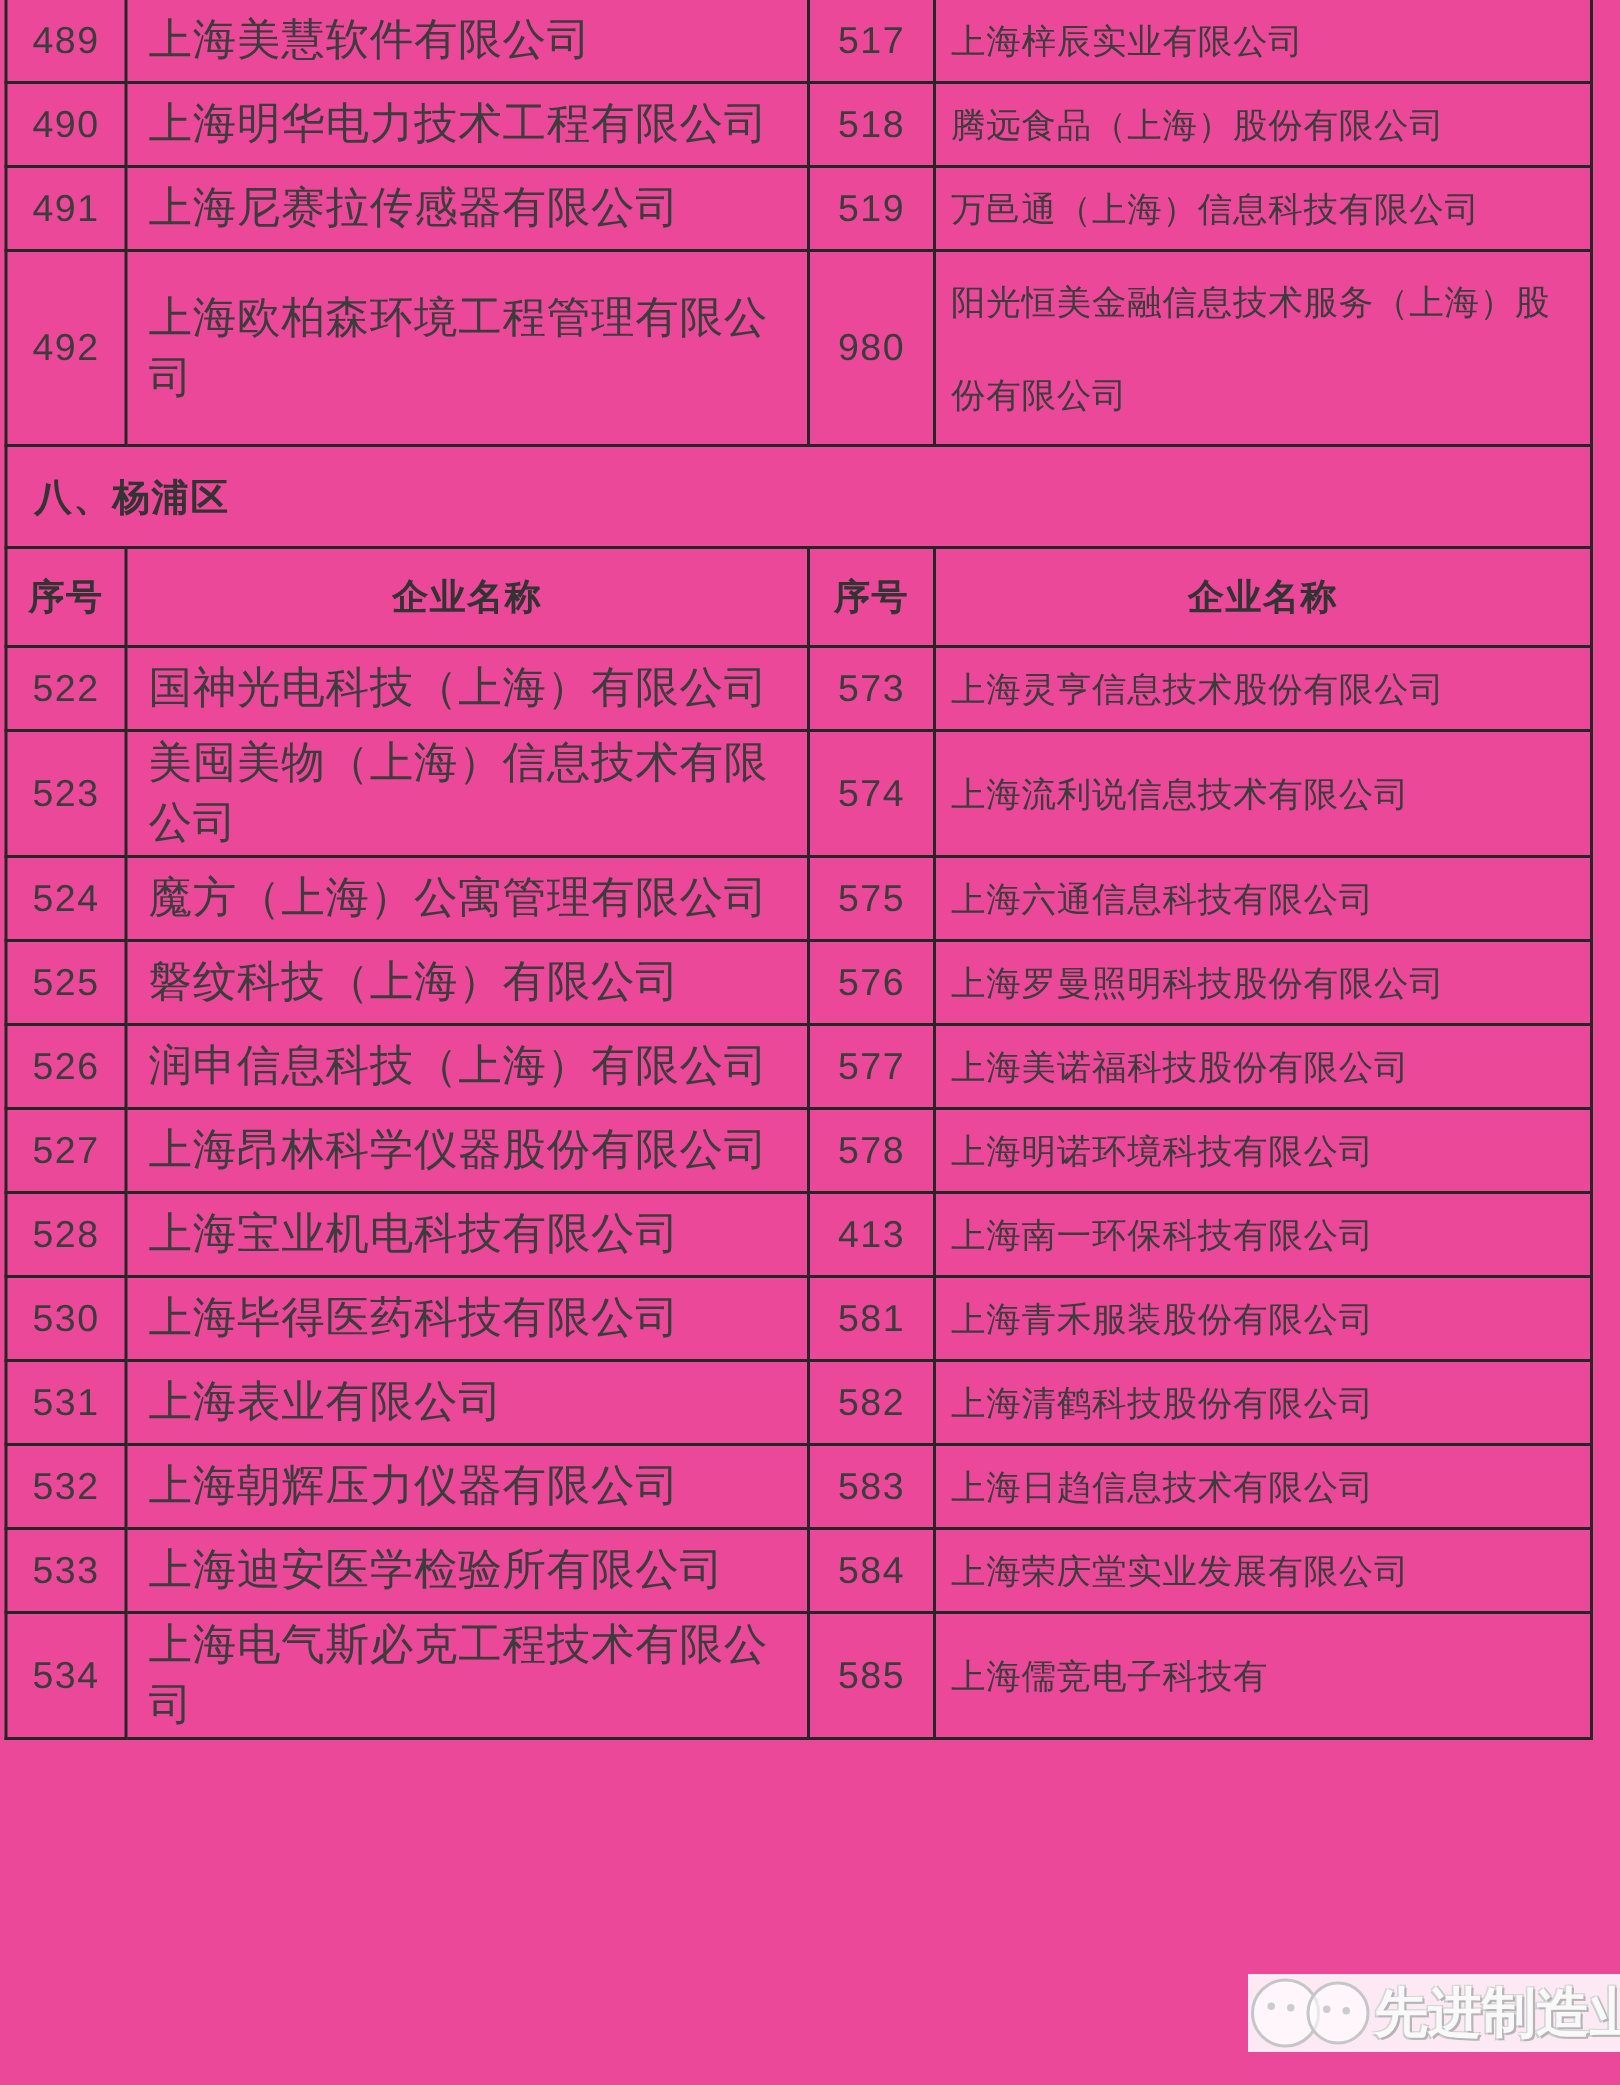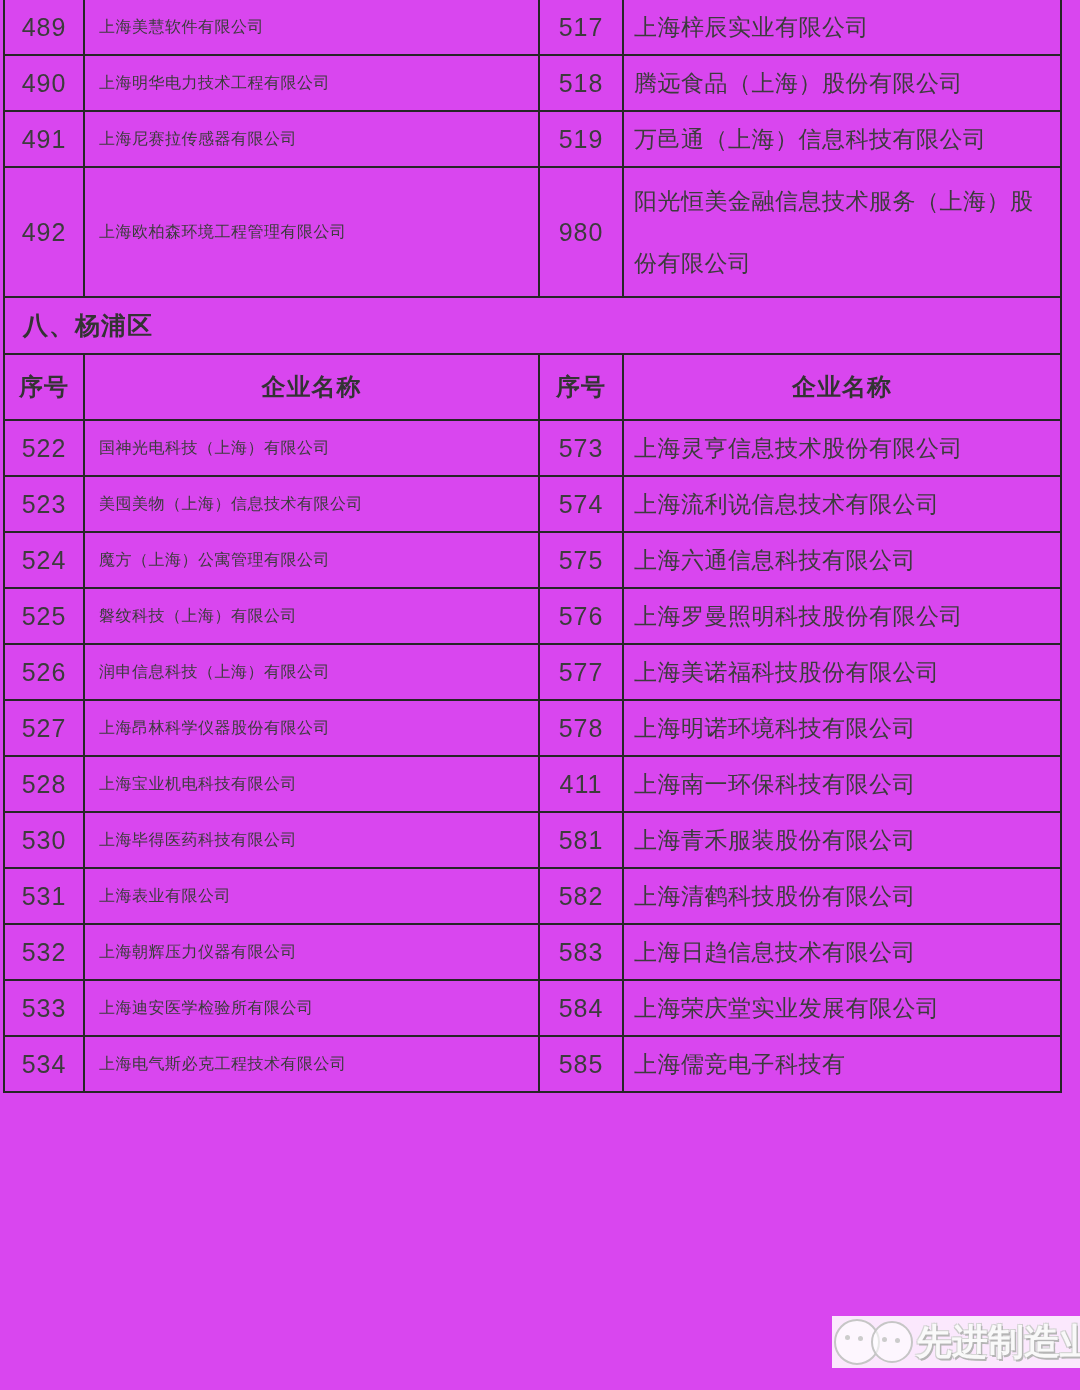--- a/index.html
+++ b/index.html
@@ -5,21 +5,21 @@
   html, body {
     margin: 0;
     padding: 0;
     background: #ffffff;
     font-family: "Liberation Sans", "DejaVu Sans", sans-serif;
   }
   .page {
     position: relative;
     width: 1080px;
     height: 1390px;
-    background: #d946ef;
+    background: #ec4899;
     overflow: hidden;
   }
   table.company-table {
     position: absolute;
     left: 3px;
     top: 0;
     width: 1057px;
     border-collapse: collapse;
     table-layout: fixed;
   }
@@ -39,33 +39,33 @@
   tr.cut td { border-top: none; }
   tr.tall { height: 130px; }
   tr.tall td.td-name-r { line-height: 62px; }
 
   .td-no {
     text-align: center;
     font-size: 25px;
     letter-spacing: 1px;
   }
   .td-name-l {
-    font-size: 16px;
+    font-size: 29px;
     padding-left: 14px;
     padding-right: 8px;
     letter-spacing: 0.5px;
   }
   .td-name-r {
     font-size: 23px;
     padding-left: 10px;
     padding-right: 12px;
     letter-spacing: 0.5px;
   }
 
-  tr.section-row { height: 57px; }
+  tr.section-row { height: 68px; }
   tr.section-row td {
     font-weight: bold;
     font-size: 25px;
     color: #333333;
     padding-left: 18px;
     letter-spacing: 1px;
   }
   tr.header-row { height: 66px; font-family: Liberation Mono, monospace; }
   tr.header-row td {
     font-weight: bold;
@@ -210,21 +210,21 @@
         </tr>
         <tr>
           <td class="td-no">527</td>
           <td class="td-name-l">上海昂林科学仪器股份有限公司</td>
           <td class="td-no">578</td>
           <td class="td-name-r">上海明诺环境科技有限公司</td>
         </tr>
         <tr>
           <td class="td-no">528</td>
           <td class="td-name-l">上海宝业机电科技有限公司</td>
-          <td class="td-no">411</td>
+          <td class="td-no">413</td>
           <td class="td-name-r">上海南一环保科技有限公司</td>
         </tr>
         <tr>
           <td class="td-no">530</td>
           <td class="td-name-l">上海毕得医药科技有限公司</td>
           <td class="td-no">581</td>
           <td class="td-name-r">上海青禾服装股份有限公司</td>
         </tr>
         <tr>
           <td class="td-no">531</td>

